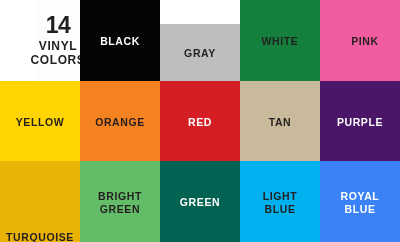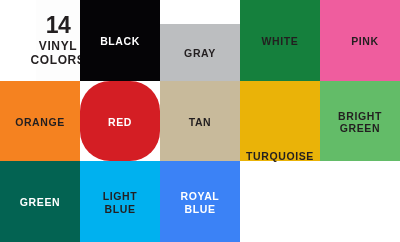--- a/index.html
+++ b/index.html
@@ -75,28 +75,34 @@
     </div>
     <div class="swatch" style="background: rgb(188, 190, 192); color: rgb(35, 31, 32); margin-top: 24px;">
       <div class="swatch-label">GRAY</div>
     </div>
     <div class="swatch" style="background: #15803d; color: rgb(35, 31, 32);">
       <div class="swatch-label">WHITE</div>
     </div>
     <div class="swatch" style="background: rgb(239, 93, 158); color: rgb(35, 31, 32); padding-left: 14px;">
       <div class="swatch-label">PINK</div>
     </div>
+    <div class="swatch" style="background: rgb(255, 212, 0); color: rgb(35, 31, 32);">
+      <div class="swatch-label">YELLOW</div>
+    </div>
     <div class="swatch" style="background: rgb(245, 130, 32); color: rgb(35, 31, 32);">
       <div class="swatch-label">ORANGE</div>
     </div>
-    <div class="swatch" style="background: rgb(212, 30, 36); color: rgb(255, 255, 255); border-radius: 30px;">
+    <div class="swatch" style="background: rgb(212, 30, 36); color: rgb(255, 255, 255);">
       <div class="swatch-label">RED</div>
     </div>
     <div class="swatch" style="background: rgb(200, 186, 155); color: rgb(35, 31, 32);">
       <div class="swatch-label">TAN</div>
+    </div>
+    <div class="swatch" style="background: rgb(75, 22, 104); color: rgb(255, 255, 255);">
+      <div class="swatch-label">PURPLE</div>
     </div>
     <div class="swatch" style="background: #eab308; color: rgb(35, 31, 32); align-items: flex-end;">
       <div class="swatch-label">TURQUOISE</div>
     </div>
     <div class="swatch" style="background: rgb(99, 188, 104); color: rgb(35, 31, 32);">
       <div class="swatch-label">BRIGHT
 GREEN</div>
     </div>
     <div class="swatch" style="background: rgb(3, 99, 82); color: rgb(255, 255, 255);">
       <div class="swatch-label">GREEN</div>

